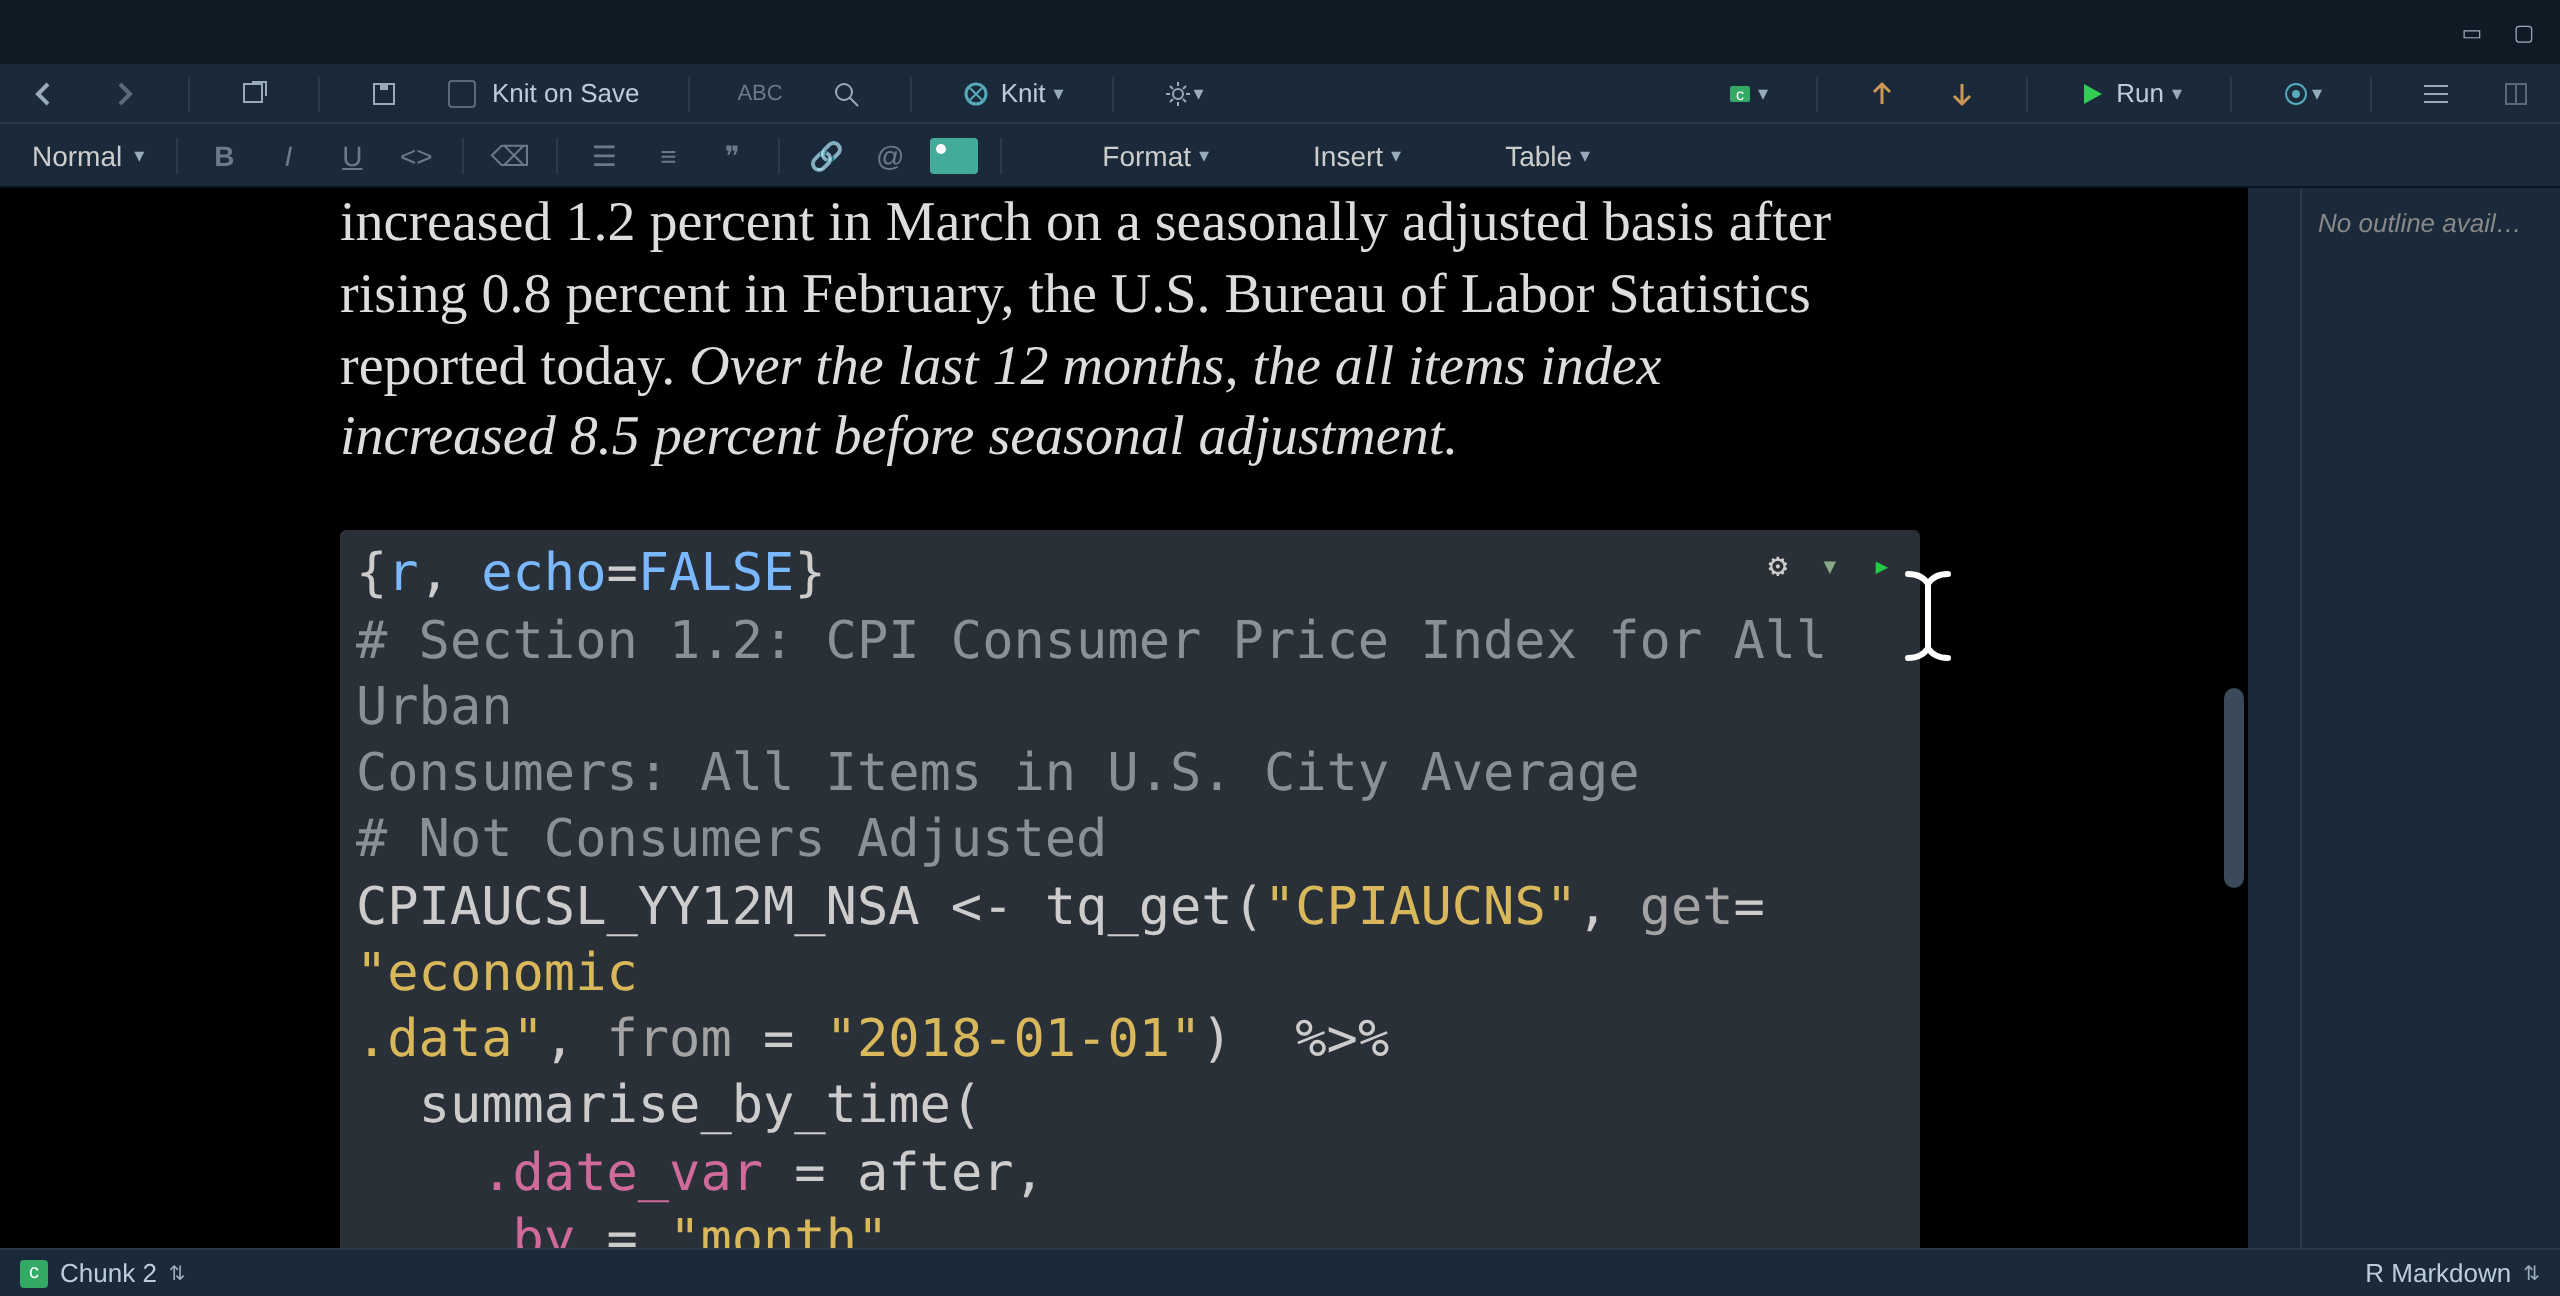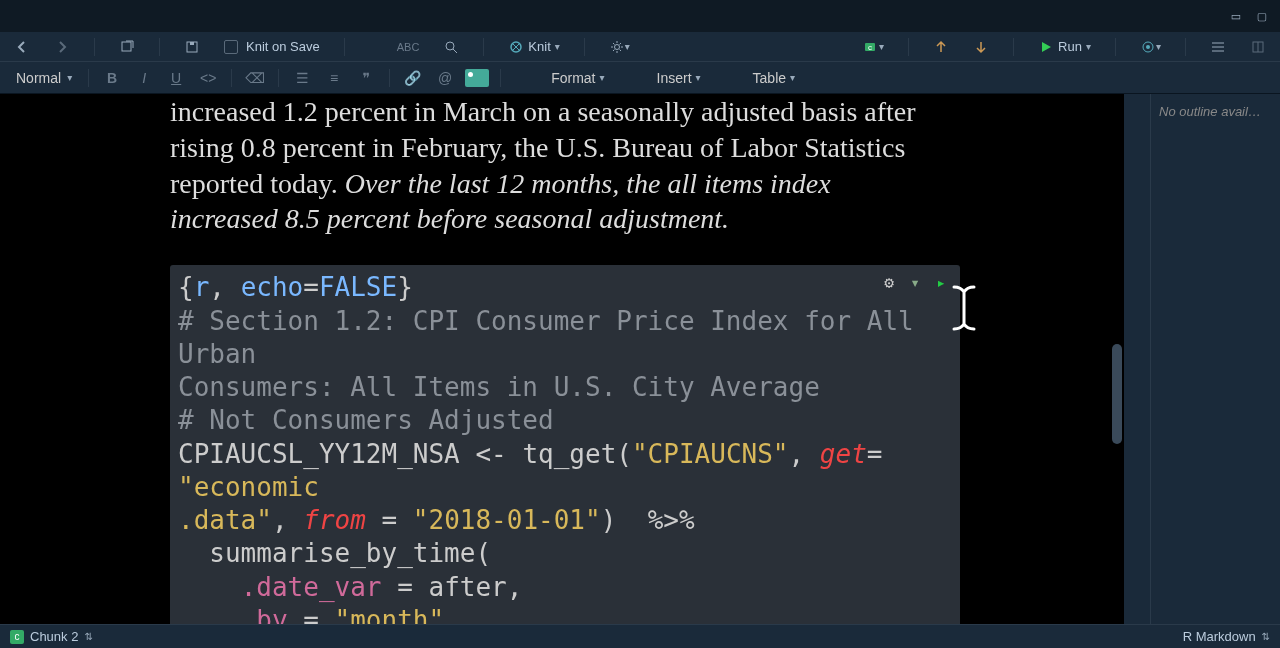--- a/index.html
+++ b/index.html
@@ -171,21 +171,21 @@
   .gear-ic { color:#ccc; }
   .down-tri { color:#8a8; }
   .play-tri { color:#2c4; }
 
   .tk-blue { color: #7ab8ff; }
   .tk-str { color: #d8b85a; }
   .tk-comment { color: #8a9098; }
   .tk-op { color: #ccc; }
   .tk-fn { color: #ccc; }
   .tk-decor { color: #d06a9a; }
-  .tk-param { color: #ef4444; font-style: italic;}
+  .tk-param { color: #a3a3a3; }
 
   .cursor-ibeam {
     position: absolute;
     right: 145px;
     top: 190px;
     font-size: 40px;
     color: #fff;
     pointer-events: none;
   }
 
@@ -246,21 +246,21 @@
         <rect x="3" y="3" width="10" height="10" stroke="#9ab" fill="none"></rect>
         <rect x="6" y="3" width="4" height="3" fill="#9ab"></rect>
       </svg>
   </div>
   <div class="tbtn tbtn-text">
     <span class="chk"></span>
     <span>Knit on Save</span>
   </div>
   <div class="sep"></div>
   <div class="tbtn">
-    <span style="font-size:11px;color:#6a7a8a;margin-left:28px;">ABC</span>
+    <span style="font-size:11px;color:#6a7a8a;">ABC</span>
   </div>
   <div class="tbtn">
     <svg viewBox="0 0 16 16">
         <circle cx="7" cy="7" r="4" stroke="#9ab" fill="none"></circle>
         <path d="M10 10 L14 14" stroke="#9ab"></path>
       </svg>
   </div>
   <div class="sep"></div>
   <div class="tbtn tbtn-text">
     <svg viewBox="0 0 16 16">

